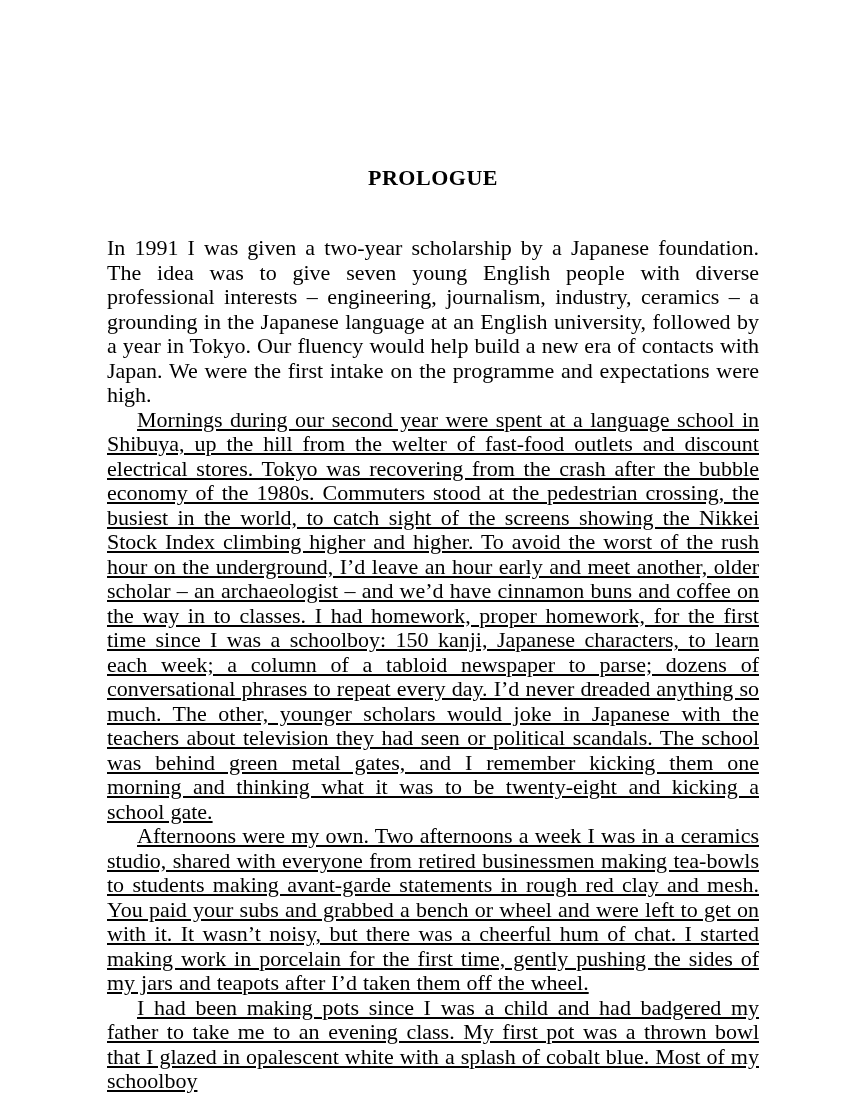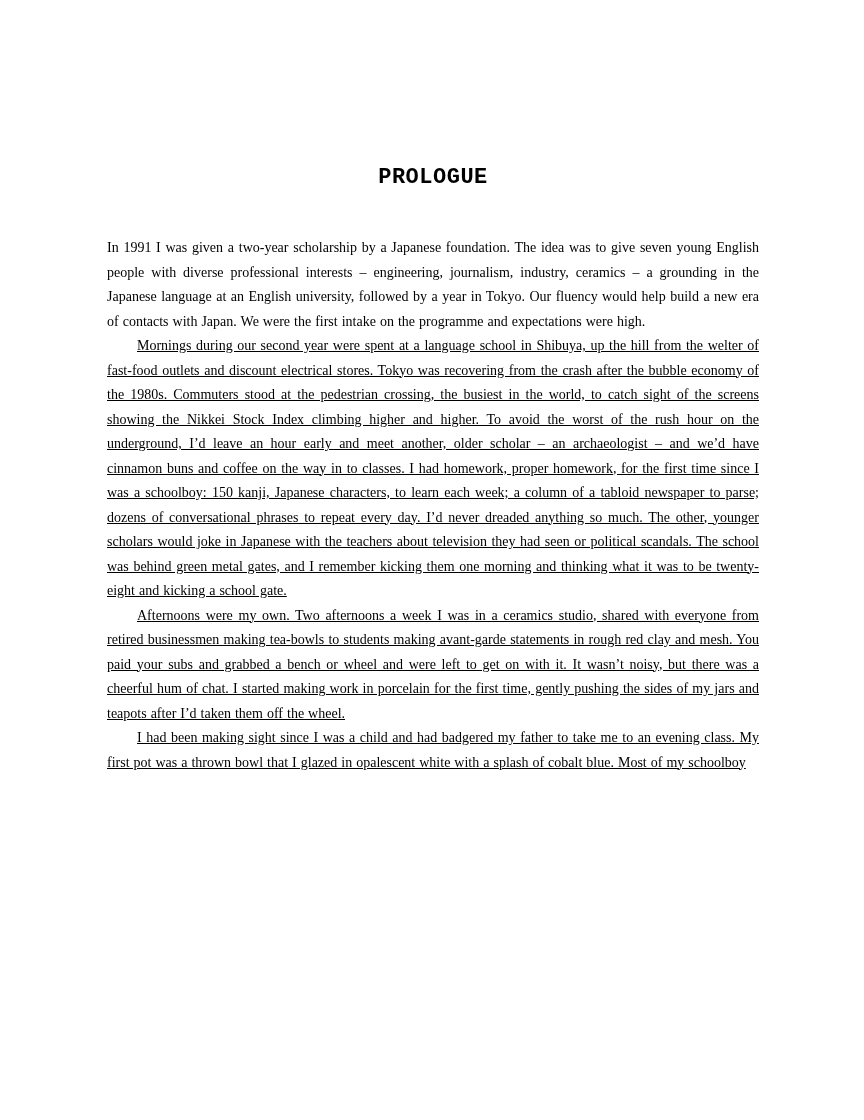--- a/index.html
+++ b/index.html
@@ -22,41 +22,40 @@
     top: 164px;
     width: 652px;
   }
   .title {
     font-size: 22px;
     font-weight: bold;
     text-align: center;
     line-height: 27px;
     letter-spacing: 0.5px;
     margin: 0 0 45px 0;
-    font-family: Liberation Mono, monospace;
   }
   .body-text p {
     margin: 0;
-    font-size: 14px;
+    font-size: 22px;
     line-height: 24.5px;
     text-align: justify;
     text-justify: inter-word;
     word-spacing: 0.5px;
   }
   .body-text p.indent {
     text-indent: 30px;
     text-decoration: underline;
   }
 </style>
 </head>
 <body>
 
 <div class="page">
   <div class="content">
     <h1 class="title">PROLOGUE</h1>
     <div class="body-text">
       <p>In 1991 I was given a two-year scholarship by a Japanese foundation. The idea was to give seven young English people with diverse professional interests – engineering, journalism, industry, ceramics – a grounding in the Japanese language at an English university, followed by a year in Tokyo. Our fluency would help build a new era of contacts with Japan. We were the first intake on the programme and expectations were high.</p>
       <p class="indent">Mornings during our second year were spent at a language school in Shibuya, up the hill from the welter of fast-food outlets and discount electrical stores. Tokyo was recovering from the crash after the bubble economy of the 1980s. Commuters stood at the pedestrian crossing, the busiest in the world, to catch sight of the screens showing the Nikkei Stock Index climbing higher and higher. To avoid the worst of the rush hour on the underground, I’d leave an hour early and meet another, older scholar – an archaeologist – and we’d have cinnamon buns and coffee on the way in to classes. I had homework, proper homework, for the first time since I was a schoolboy: 150 kanji, Japanese characters, to learn each week; a column of a tabloid newspaper to parse; dozens of conversational phrases to repeat every day. I’d never dreaded anything so much. The other, younger scholars would joke in Japanese with the teachers about television they had seen or political scandals. The school was behind green metal gates, and I remember kicking them one morning and thinking what it was to be twenty-eight and kicking a school gate.</p>
       <p class="indent">Afternoons were my own. Two afternoons a week I was in a ceramics studio, shared with everyone from retired businessmen making tea-bowls to students making avant-garde statements in rough red clay and mesh. You paid your subs and grabbed a bench or wheel and were left to get on with it. It wasn’t noisy, but there was a cheerful hum of chat. I started making work in porcelain for the first time, gently pushing the sides of my jars and teapots after I’d taken them off the wheel.</p>
-      <p class="indent">I had been making sight since I was a child and had badgered my father to take me to an evening class. My first pot was a thrown bowl that I glazed in opalescent white with a splash of cobalt blue. Most of my schoolboy</p>
+      <p class="indent">I had been making pots since I was a child and had badgered my father to take me to an evening class. My first pot was a thrown bowl that I glazed in opalescent white with a splash of cobalt blue. Most of my schoolboy</p>
     </div>
   </div>
 </div>
 
 </body></html>

